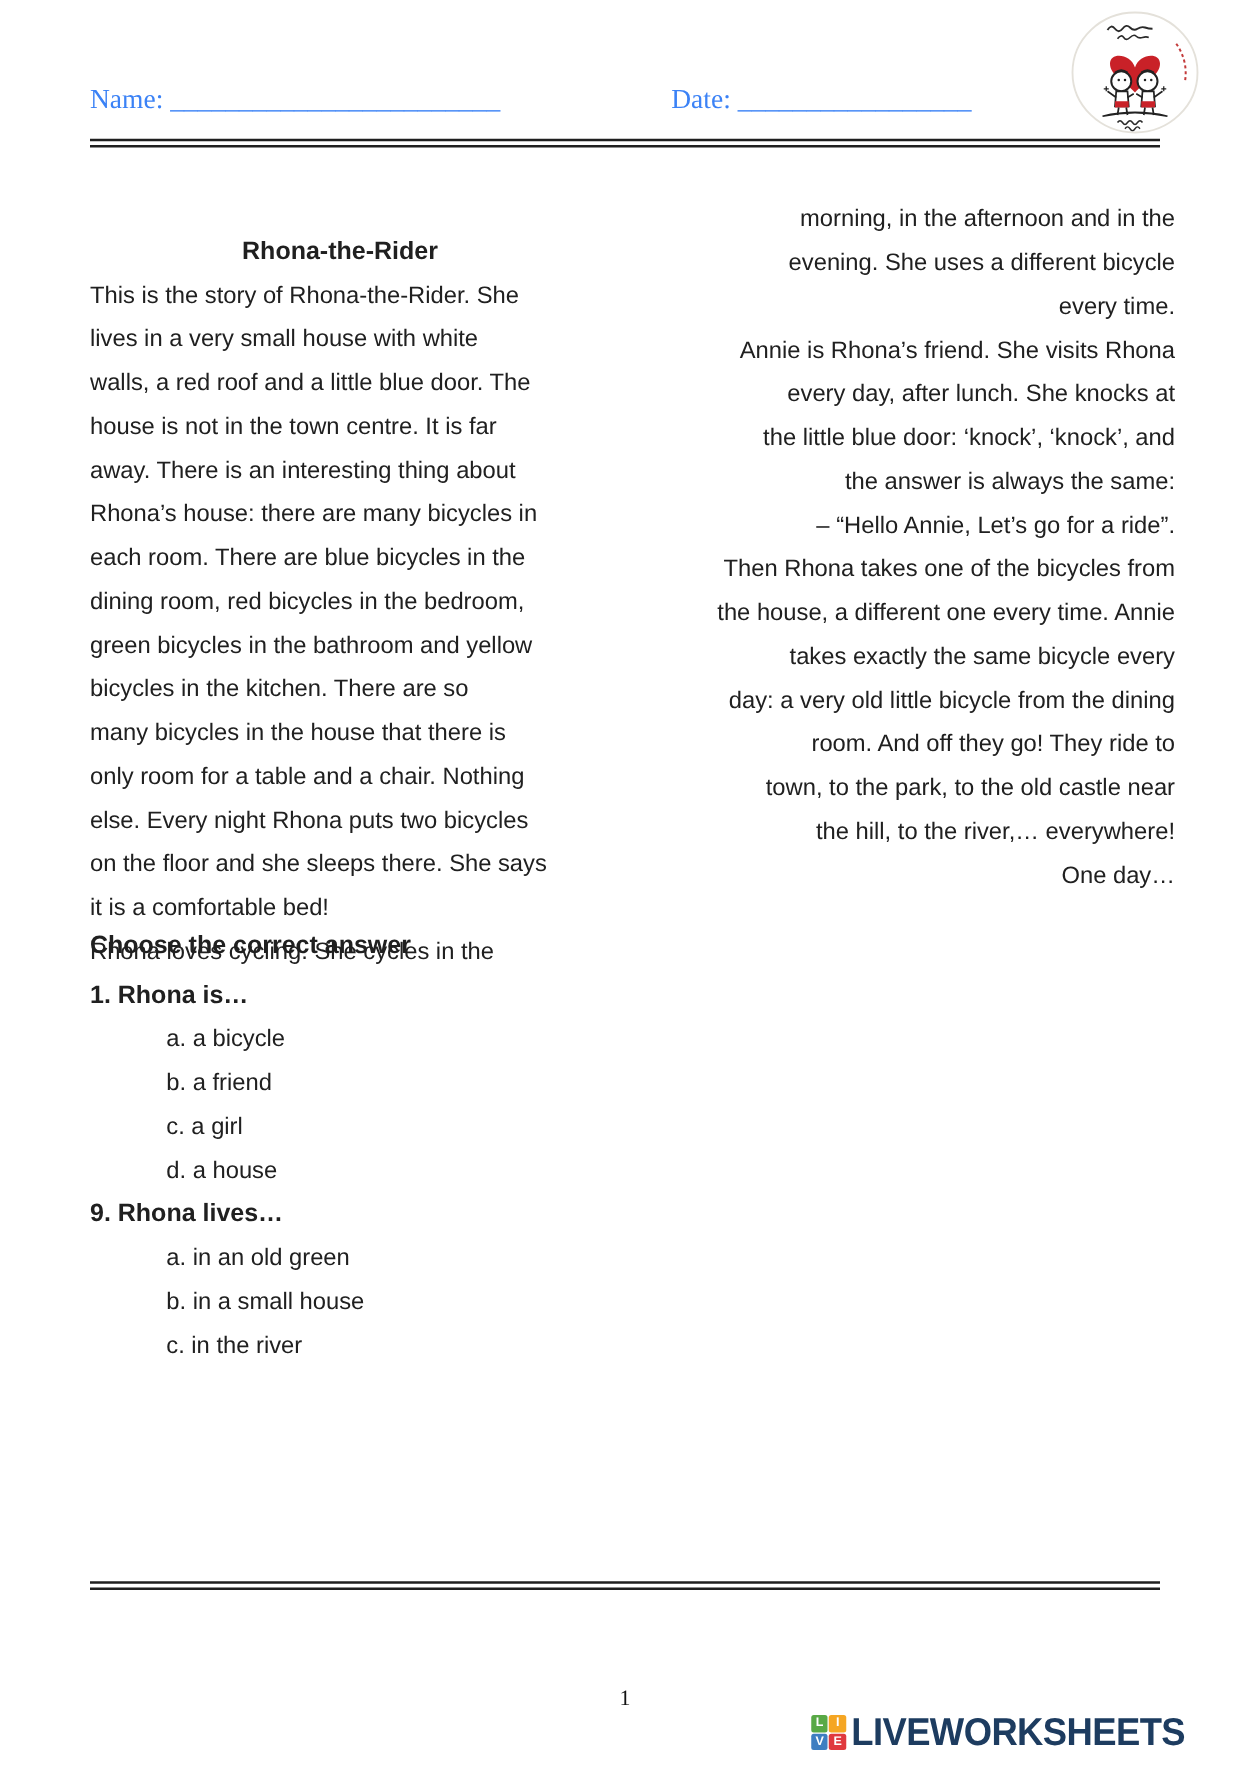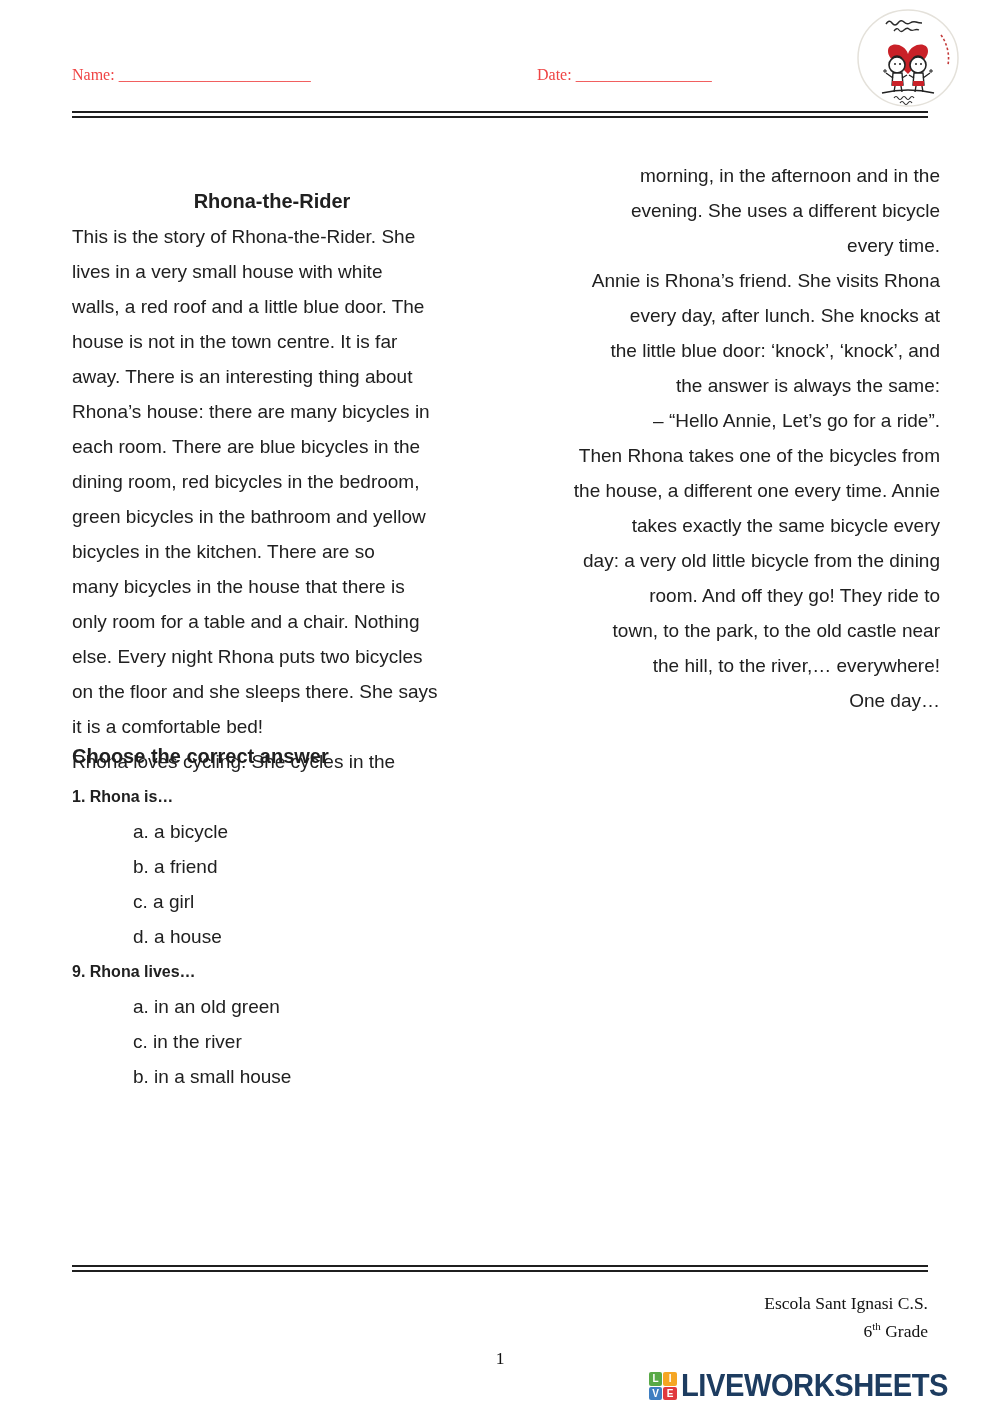--- a/index.html
+++ b/index.html
@@ -10,22 +10,22 @@
     background:#ffffff;
     font-family:"Liberation Sans", sans-serif;
     overflow:hidden;
     color:#202020;
   }
   
   .hdr-field{
     position:absolute;
     top:66px;
     font-family:"Liberation Serif", serif;
-    font-size:16px;
-    color:#ef4444;
+    font-size:22px;
+    color:#3b82f6;
     white-space:nowrap;
   }
   .hdr-name{left:72px;}
   .hdr-date{left:537px;}
   .blank-line{letter-spacing:0px;}
   .school-logo{
     position:absolute;
     left:856px;
     top:8px;
     width:104px;
@@ -61,21 +61,21 @@
   
   .exercise{
     position:absolute;
     left:72px;
     top:739px;
     width:600px;
     font-size:19px;
     line-height:35px;
   }
   .ex-heading{font-weight:700;font-size:20px;margin-bottom:5px;}
-  .q-label{font-weight:700;font-size:16px;}
+  .q-label{font-weight:700;font-size:20px;}
   .q-options{padding-left:61px;}
   .q-option{line-height:35px;cursor:pointer;}
   
   .footer-school{
     position:absolute;
     right:72px;
     top:1292px;
     text-align:right;
     font-family:"Liberation Serif", serif;
     font-size:17.5px;
@@ -219,31 +219,27 @@
     <div class="q-label">1. Rhona is…</div>
     <div class="q-options">
       <div class="q-option">a. a bicycle</div>
       <div class="q-option">b. a friend</div>
       <div class="q-option">c. a girl</div>
       <div class="q-option">d. a house</div>
     </div>
     <div class="q-label">9. Rhona lives…</div>
     <div class="q-options">
       <div class="q-option">a. in an old green</div>
+      <div class="q-option">b. in a small house</div>
       <div class="q-option">c. in the river</div>
-      <div class="q-option">b. in a small house</div>
     </div>
   </div>
 
   <div class="rule rule-bottom"></div>
 
-  <div class="footer-school">
-    <div>Escola Sant Ignasi C.S.</div>
-    <div><span>6</span><sup>th</sup><span> Grade</span></div>
-  </div>
 
   <div class="page-number">1</div>
 
   <div class="brand">
     <div class="brand-tiles">
       <div class="brand-tile" style="background: rgb(88, 169, 70);">L</div>
       <div class="brand-tile" style="background: rgb(245, 166, 35);">I</div>
       <div class="brand-tile" style="background: rgb(62, 126, 193);">V</div>
       <div class="brand-tile" style="background: rgb(224, 57, 62);">E</div>
     </div>

